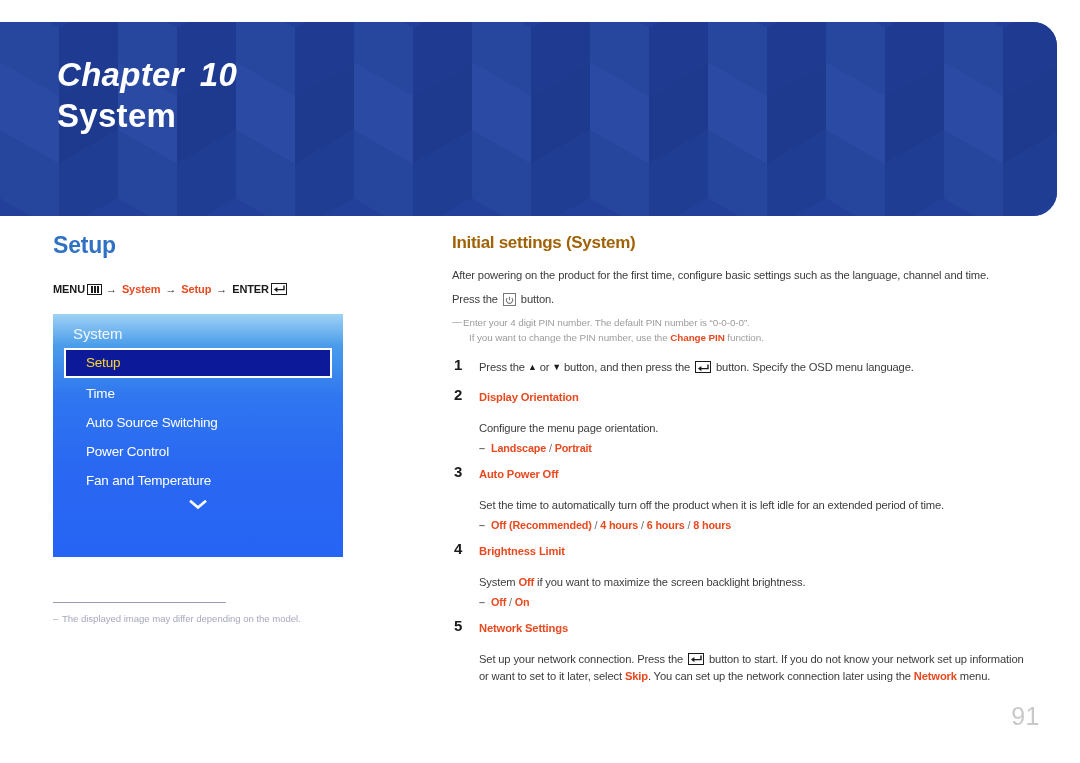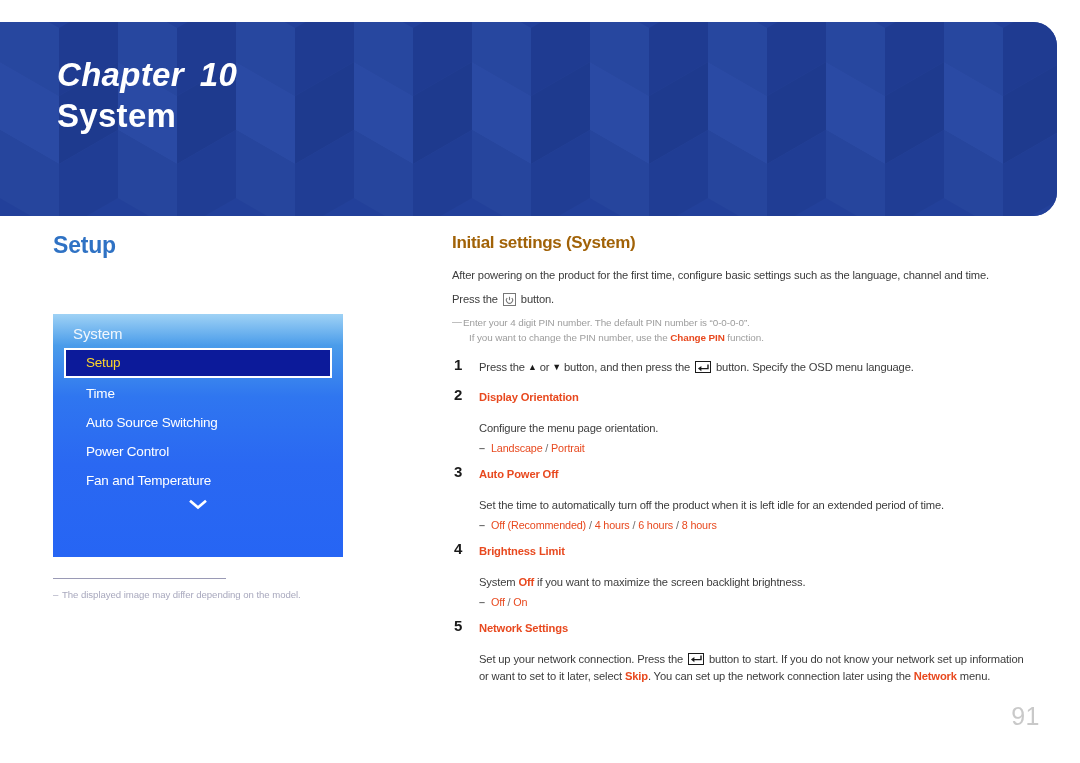--- a/index.html
+++ b/index.html
@@ -168,21 +168,21 @@
   .osd-more {
     text-align: center;
     margin-top: 2px;
   }
   .osd-more svg { display: inline-block; }
 
   
   .left-note {
     position: absolute;
     left: 53px;
-    top: 578px;
+    top: 602px;
     width: 330px;
   }
   .left-note hr {
     border: none;
     border-top: 1.3px solid #9a9ab5;
     width: 173px;
     margin: 0 0 9px 0;
   }
   .note-text {
     font-size: 9.6px;
@@ -273,21 +273,21 @@
     letter-spacing: -0.15px;
     color: #8c8c8c;
   }
   .opt-line .opt-dash {
     position: absolute;
     left: 0;
     top: 0;
     color: #6e6e6e;
     font-weight: bold;
   }
-  .opt-line b { color: #e8491f; font-weight: normal; }
+  .opt-line b { color: #e8491f; font-weight: bold; }
   .opt-line .sep { color: #6e6e6e; font-weight: normal; }
 
   .tri { font-size: 9px; vertical-align: 1px; color: #1a1a1a; }
 
   
   .page-num {
     position: absolute;
     right: 40px;
     top: 702px;
     font-size: 25px;
@@ -318,20 +318,31 @@
     <div class="chapter-line">
       <span>Chapter</span><span class="num">10</span>
     </div>
     <div class="chapter-name">System</div>
   </div>
 </div>
 
 <div class="left-col">
   <h2 class="section-title">Setup</h2>
 
+  <div class="menu-path">
+    <span>MENU</span><span class="icn icn-menu"><i></i><i></i><i></i></span><span class="arrow">→</span>
+    <span class="accent">System</span>
+    <span class="arrow">→</span>
+    <span class="accent">Setup</span>
+    <span class="arrow">→</span>
+    <span>ENTER</span><span class="icn icn-enter"><svg width="13" height="11" viewBox="0 0 13 11">
+          <path d="M11 1.6 V5.6 H3.2" stroke="#1a1a1a" stroke-width="1.4" fill="none"></path>
+          <polygon points="4.4,3.0 4.4,8.2 0.9,5.6" fill="#1a1a1a"></polygon>
+        </svg></span>
+  </div>
 </div>
 
 <div class="osd">
   <div class="osd-header">System</div>
   <div class="osd-list">
     <div class="osd-item selected">Setup</div>
     <div class="osd-item">Time</div>
     <div class="osd-item">Auto Source Switching</div>
     <div class="osd-item">Power Control</div>
     <div class="osd-item">Fan and Temperature</div>

